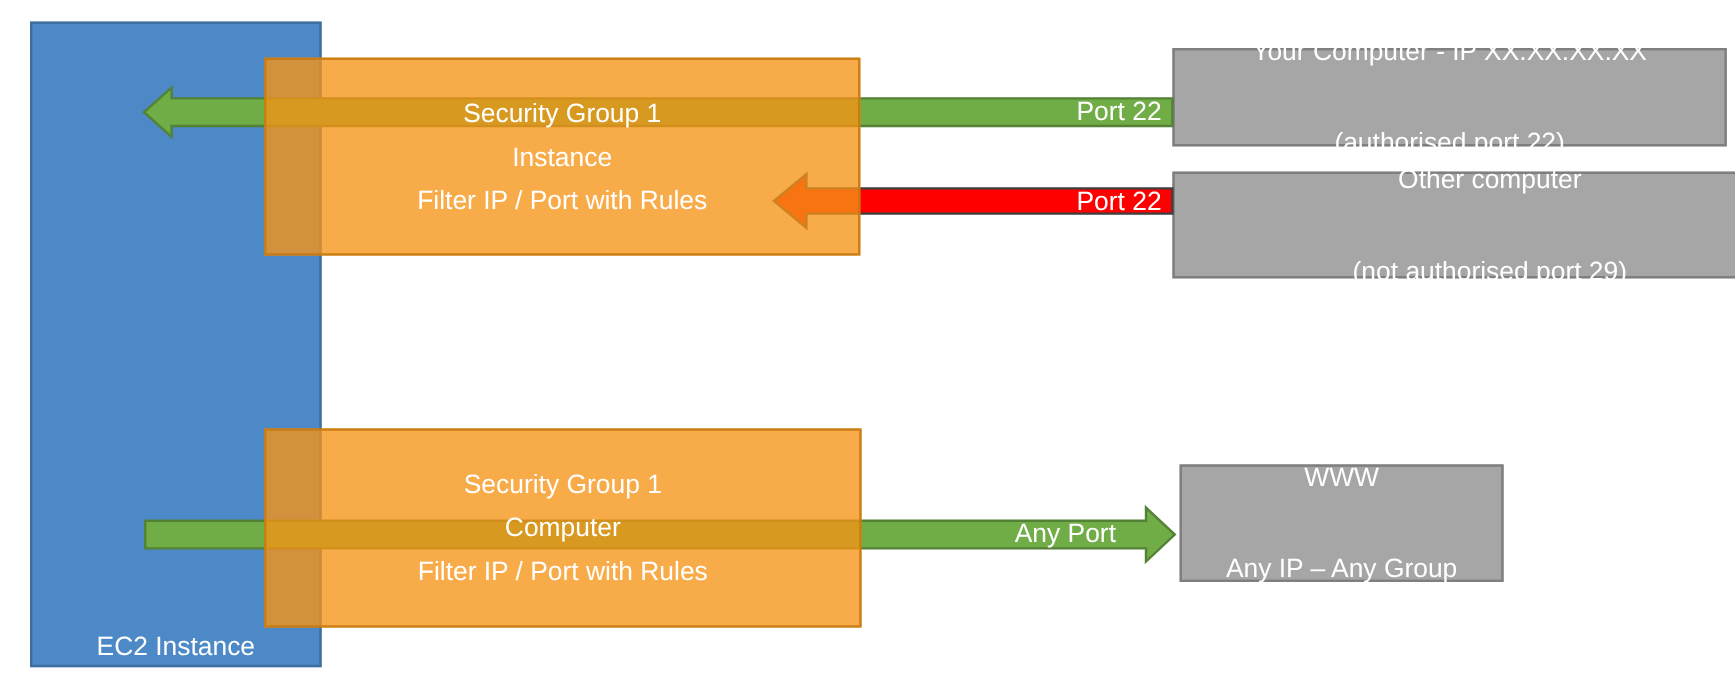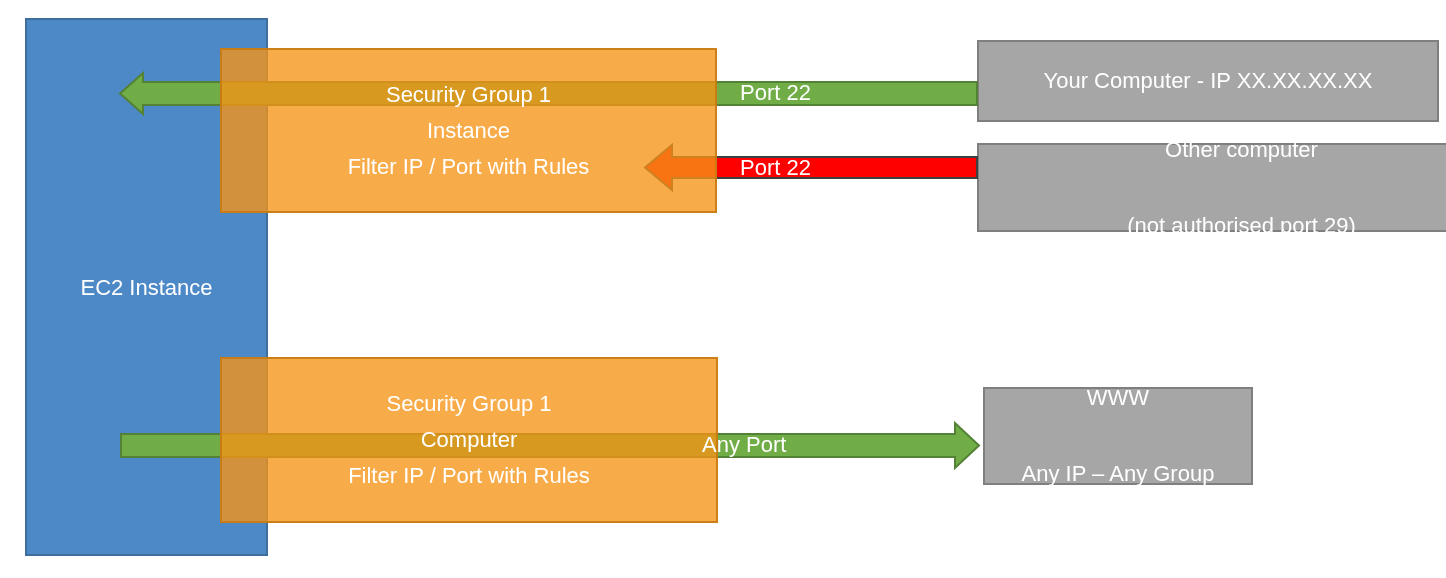--- a/index.html
+++ b/index.html
@@ -16,21 +16,21 @@
     overflow: hidden;
   }
   .abs { position: absolute; box-sizing: border-box; }
 
   
   .ec2-box {
     left: 25px; top: 18px; width: 243px; height: 538px;
     background: var(--blue-fill);
     border: 2px solid var(--blue-border);
     z-index: 1;
-    display: flex; flex-direction: column; justify-content: center; align-items: center;
+    display: flex; flex-direction: column; justify-content: flex-end; align-items: center;
     color: var(--label-text);
     font-size: 22px; line-height: 31px; text-align: center;
   }
 
   
   .arrow-svg { z-index: 2; overflow: visible; }
   .arrow-green polygon { fill: var(--green-fill); stroke: var(--green-border); stroke-width: 2; }
   .arrow-red polygon { fill: var(--red-fill); stroke: var(--red-border); stroke-width: 2; }
   .arrow-inbound-ok  { left: 118px; top: 71px; }
   .arrow-inbound-bad { left: 643px; top: 143px; }
@@ -59,20 +59,21 @@
   }
   .gray-your-computer  { left: 977px; top: 40px;  width: 462px; height: 82px; }
   .gray-other-computer { left: 977px; top: 143px; width: 529px; height: 89px; }
   .gray-www            { left: 983px; top: 387px; width: 270px; height: 98px; }
 
   
   .port-label {
     z-index: 4;
     color: var(--label-text);
     font-size: 22px;
+    text-align: right;
     white-space: nowrap;
   }
   .port-label-inbound-ok  { left: 740px; top: 81px;  width: 228px; line-height: 24px; }
   .port-label-inbound-bad { left: 740px; top: 156px; width: 228px; line-height: 23px; }
   .port-label-outbound    { left: 702px; top: 433px; width: 228px; line-height: 24px; }
 </style>
 </head>
 <body>
 
 <div class="canvas">
@@ -100,20 +101,21 @@
   </div>
 
   <div class="abs sg-box sg-outbound">
     <div>Security Group 1</div>
     <div>Computer</div>
     <div>Filter IP / Port with Rules</div>
   </div>
 
   <div class="abs gray-box gray-your-computer">
     <div>Your Computer - IP XX.XX.XX.XX</div>
+    <div>(authorised port 22)</div>
   </div>
 
   <div class="abs gray-box gray-other-computer">
     <div>Other computer</div>
     <div>(not authorised port 29)</div>
   </div>
 
   <div class="abs gray-box gray-www">
     <div>WWW</div>
     <div>Any IP – Any Group</div>

